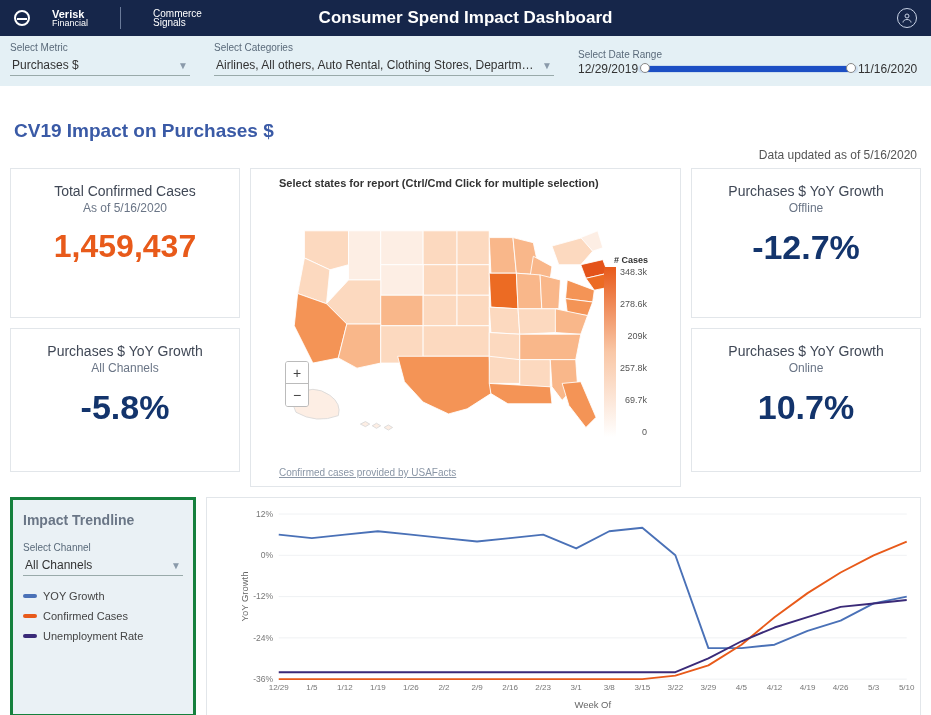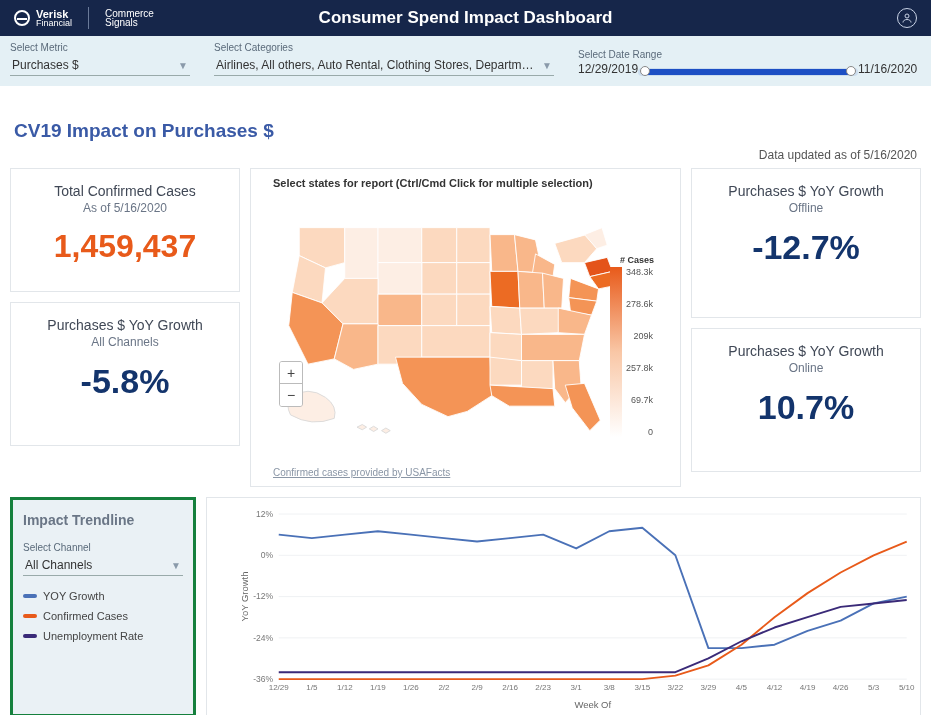--- a/index.html
+++ b/index.html
@@ -1,57 +1,57 @@
 <!DOCTYPE html>
 <html><head>
 <meta charset="utf-8">
 <style>
   * { box-sizing: border-box; }
   html, body { margin:0; padding:0; font-family: Arial, Helvetica, sans-serif; background:#fff; color:#333; }
   body { width:931px; }
 
   
   .topbar { background:#16264a; color:#fff; height:36px; display:flex; align-items:center; padding:0 14px; position:relative; }
-  .logo { display:flex; align-items:center; gap:6px; font-size:11px; }
+  .logo { display:flex; align-items:center; gap:22px; font-size:11px; }
   .logo-circle { width:16px; height:16px; border:2px solid #fff; border-radius:50%; position:relative; }
   .logo-circle::after { content:""; position:absolute; width:10px; height:2px; background:#fff; top:6px; left:1px; }
   .logo-text { line-height:1; }
   .logo-divider { width:1px; height:22px; background:#6a7a99; margin:0 10px; }
   .title { position:absolute; left:0; right:0; text-align:center; font-size:17px; font-weight:600; pointer-events:none; }
   .avatar { margin-left:auto; width:20px; height:20px; border:1.5px solid #c9d3e6; border-radius:50%; display:flex; align-items:center; justify-content:center; }
   .avatar svg { width:12px; height:12px; }
 
   
   .filterbar { background:#e4f0f5; padding:6px 10px 10px; display:flex; gap:24px; align-items:flex-end; font-size:11px; }
   .filter-group { display:flex; flex-direction:column; gap:2px; }
   .filter-label { font-size:10px; color:#5a6a7a; }
   .select { border-bottom:1px solid #9aa; padding:3px 2px; display:flex; align-items:center; justify-content:space-between; gap:8px; font-size:12px; cursor:pointer; color:#333; }
   .select .chev { font-size:10px; color:#8a9aaa; }
-  .daterange { display:flex; align-items:flex-end; gap:0; font-size:12px; }
+  .daterange { display:flex; align-items:center; gap:0; font-size:12px; }
   .slider { width:220px; height:8px; background:#cde; border-radius:4px; position:relative; }
   .slider .track { position:absolute; left:6px; right:6px; top:1px; bottom:1px; background:#1c4fc4; border-radius:3px; }
   .slider .knob { width:10px; height:10px; background:#fff; border:1px solid #888; border-radius:50%; position:absolute; top:-2px; }
 
   
   .subhead { display:flex; justify-content:space-between; align-items:center; padding:14px 14px 6px; }
   .pagetitle { color:#3a5aa6; font-size:19px; font-weight:600; }
   .updated { font-size:12px; color:#555;margin-top:48px; }
 
   
   .grid { display:grid; grid-template-columns: 230px 1fr 230px; gap:10px; padding:0 10px; }
   .card { border:1px solid #e2e6ea; background:#fff; padding:10px; text-align:center; }
   .card .ctitle { font-size:14px; color:#404856; margin-bottom:2px; }
   .card .csub { font-size:12px; color:#6a7586; margin-bottom:12px; }
   .card .bignum { font-size:34px; font-weight:700; color:#13346c; line-height:1.2; }
   .bignum.orange { color:#e85a1a; }
   .card.sm { padding:14px 10px 18px; }
   .leftcol, .rightcol { display:flex; flex-direction:column; gap:10px; }
 
   
-  .mapcard { border:1px solid #e2e6ea; background:#fff; padding:8px 22px; position:relative; }
+  .mapcard { border:1px solid #e2e6ea; background:#fff; padding:8px 28px; position:relative; }
   .maptitle { font-size:11px; font-weight:600; color:#333; margin-bottom:4px; white-space:nowrap; }
   .mapwrap { position:relative; height:274px; }
   .zoombtns { position:absolute; left:6px; bottom:60px; display:flex; flex-direction:column; border:1px solid #bbb; border-radius:3px; overflow:hidden; z-index:4; }
   .zoombtns button { width:22px; height:22px; background:#fff; border:none; border-bottom:1px solid #bbb; font-size:14px; line-height:1; cursor:pointer; color:#444; }
   .zoombtns button:last-child { border-bottom:none; }
   .mapfoot { font-size:10px; color:#8a96a6;text-decoration:underline; }
   .legend-label { font-size:9px; font-weight:600; color:#333; }
   .maplegend { position:absolute; right:4px; top:62px; width:44px; text-align:right; font-size:9px; color:#555; z-index:3; }
   .grad { width:12px; height:170px; background:linear-gradient(#e85a1a,#f9c7a6,#fff); border:none; float:left; margin-right:4px; }
   .legticks { display:flex; flex-direction:column; justify-content:space-between; height:170px; }
@@ -120,21 +120,21 @@
   </div>
 </div>
 
 <div class="subhead">
   <div class="pagetitle">CV19 Impact on Purchases $</div>
   <div class="updated">Data updated as of 5/16/2020</div>
 </div>
 
 <div class="grid">
   <div class="leftcol">
-    <div class="card sm" style="height:124px">
+    <div class="card sm" style="height:150px">
       <div class="ctitle">Total Confirmed Cases</div>
       <div class="csub">As of 5/16/2020</div>
       <div class="bignum orange" style="font-size:32px">1,459,437</div>
     </div>
     <div class="card sm" style="height:144px">
       <div class="ctitle">Purchases $ YoY Growth</div>
       <div class="csub">All Channels</div>
       <div class="bignum">-5.8%</div>
     </div>
   </div>

